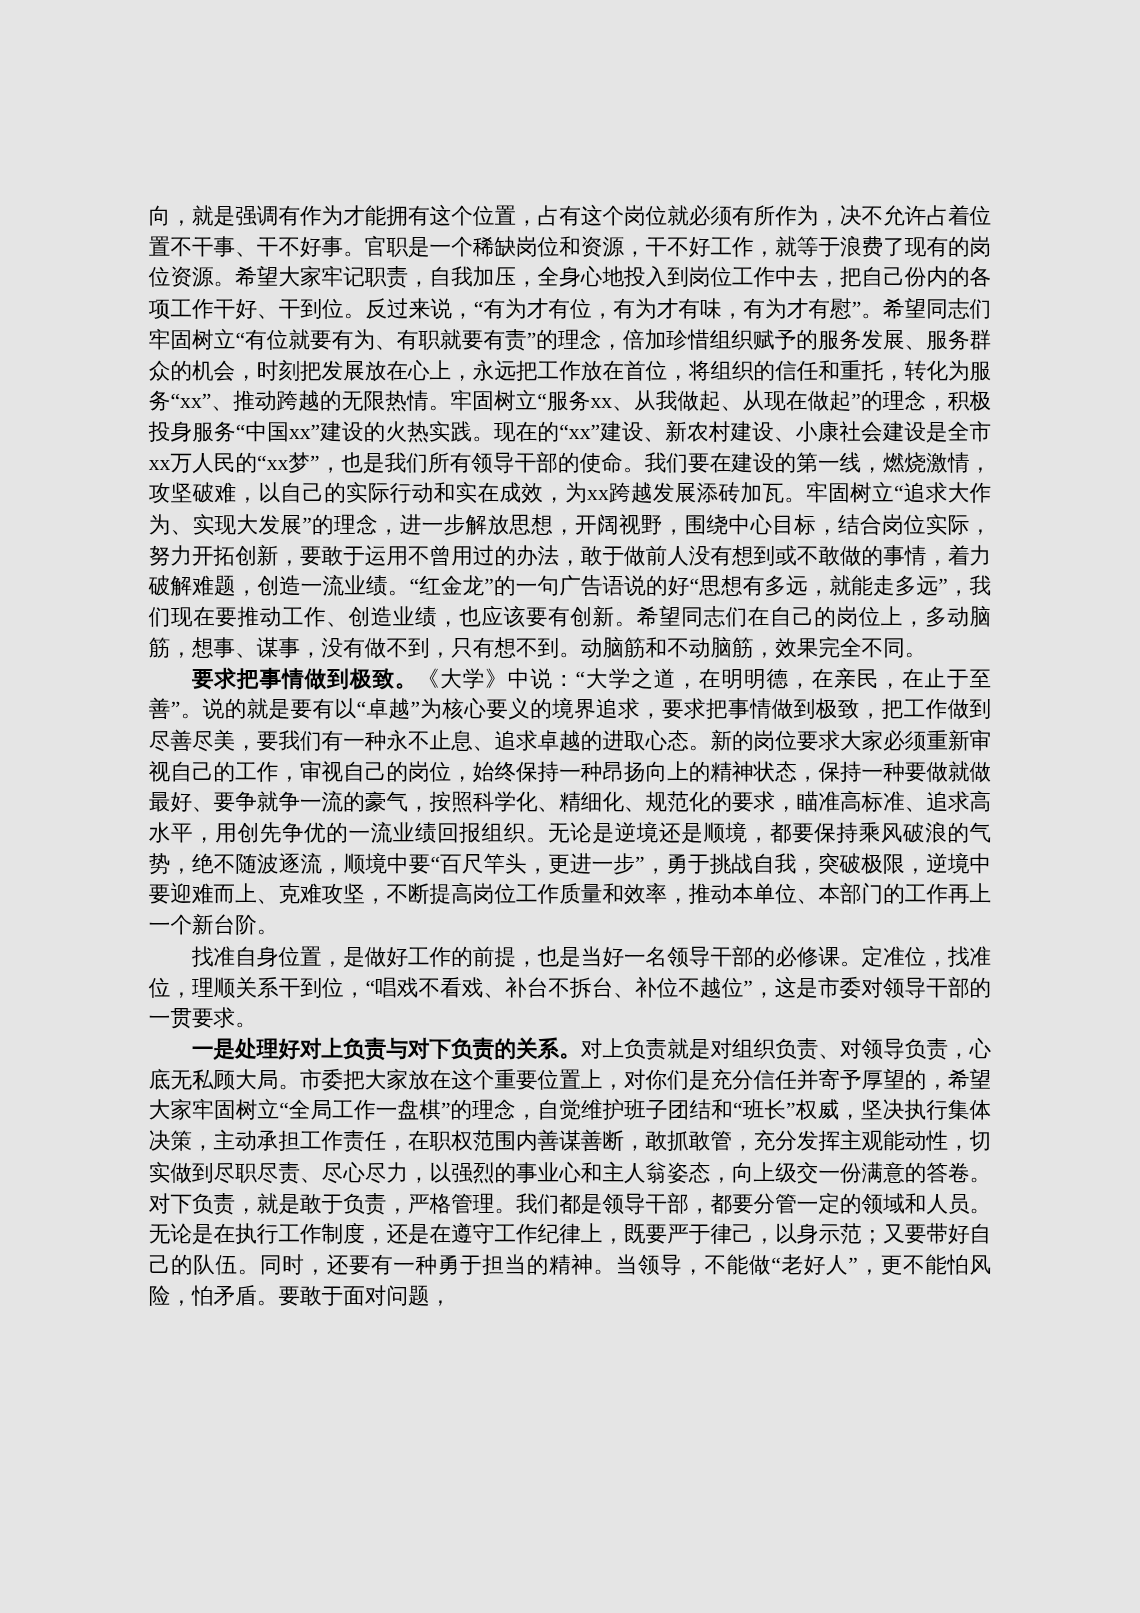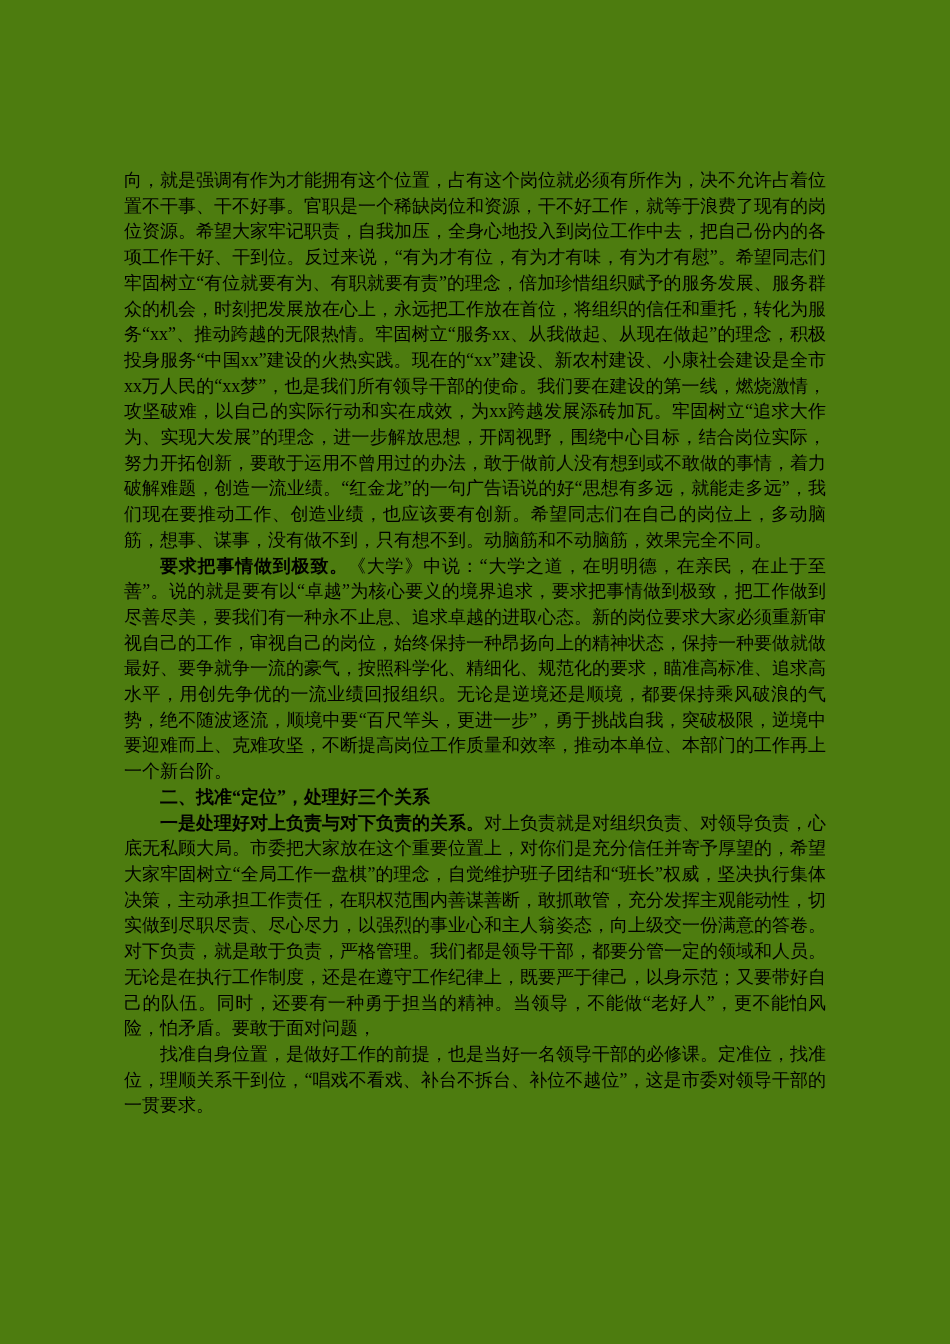--- a/index.html
+++ b/index.html
@@ -6,21 +6,21 @@
   html, body {
     margin: 0;
     padding: 0;
     background: #ffffff;
   }
   .page {
     position: relative;
     width: 950px;
     height: 1344px;
     margin: 0 auto;
-    background: #4d7c0f;
+    background: #e5e5e5;
     overflow: hidden;
     box-sizing: border-box;
   }
   .content {
     position: absolute;
     top: 168px;
     left: 124px;
     width: 702px;
     color: #000000;
     font-family: "Liberation Serif", "DejaVu Serif", serif;
@@ -55,26 +55,23 @@
   <div class="content">
 
     <p class="para no-indent">
       <span>向，就是强调有作为才能拥有这个位置，占有这个岗位就必须有所作为，决不允许占着位置不干事、干不好事。官职是一个稀缺岗位和资源，干不好工作，就等于浪费了现有的岗位资源。希望大家牢记职责，自我加压，全身心地投入到岗位工作中去，把自己份内的各项工作干好、干到位。反过来说，“有为才有位，有为才有味，有为才有慰”。希望同志们牢固树立“有位就要有为、有职就要有责”的理念，倍加珍惜组织赋予的服务发展、服务群众的机会，时刻把发展放在心上，永远把工作放在首位，将组织的信任和重托，转化为服务“xx”、推动跨越的无限热情。牢固树立“服务xx、从我做起、从现在做起”的理念，积极投身服务“中国xx”建设的火热实践。现在的“xx”建设、新农村建设、小康社会建设是全市xx万人民的“xx梦”，也是我们所有领导干部的使命。我们要在建设的第一线，燃烧激情，攻坚破难，以自己的实际行动和实在成效，为xx跨越发展添砖加瓦。牢固树立“追求大作为、实现大发展”的理念，进一步解放思想，开阔视野，围绕中心目标，结合岗位实际，努力开拓创新，要敢于运用不曾用过的办法，敢于做前人没有想到或不敢做的事情，着力破解难题，创造一流业绩。“红金龙”的一句广告语说的好“思想有多远，就能走多远”，我们现在要推动工作、创造业绩，也应该要有创新。希望同志们在自己的岗位上，多动脑筋，想事、谋事，没有做不到，只有想不到。动脑筋和不动脑筋，效果完全不同。</span>
     </p>
 
     <p class="para">
       <span class="lead">要求把事情做到极致。</span><span>《大学》中说：“大学之道，在明明德，在亲民，在止于至善”。说的就是要有以“卓越”为核心要义的境界追求，要求把事情做到极致，把工作做到尽善尽美，要我们有一种永不止息、追求卓越的进取心态。新的岗位要求大家必须重新审视自己的工作，审视自己的岗位，始终保持一种昂扬向上的精神状态，保持一种要做就做最好、要争就争一流的豪气，按照科学化、精细化、规范化的要求，瞄准高标准、追求高水平，用创先争优的一流业绩回报组织。无论是逆境还是顺境，都要保持乘风破浪的气势，绝不随波逐流，顺境中要“百尺竿头，更进一步”，勇于挑战自我，突破极限，逆境中要迎难而上、克难攻坚，不断提高岗位工作质量和效率，推动本单位、本部门的工作再上一个新台阶。</span>
     </p>
 
-    <p class="section-heading">
-      <span class="heading-text">二、找准“定位”，处理好三个关系</span>
+
+    <p class="para">
+      <span>找准自身位置，是做好工作的前提，也是当好一名领导干部的必修课。定准位，找准位，理顺关系干到位，“唱戏不看戏、补台不拆台、补位不越位”，这是市委对领导干部的一贯要求。</span>
     </p>
 
     <p class="para">
       <span class="lead">一是处理好对上负责与对下负责的关系。</span><span>对上负责就是对组织负责、对领导负责，心底无私顾大局。市委把大家放在这个重要位置上，对你们是充分信任并寄予厚望的，希望大家牢固树立“全局工作一盘棋”的理念，自觉维护班子团结和“班长”权威，坚决执行集体决策，主动承担工作责任，在职权范围内善谋善断，敢抓敢管，充分发挥主观能动性，切实做到尽职尽责、尽心尽力，以强烈的事业心和主人翁姿态，向上级交一份满意的答卷。对下负责，就是敢于负责，严格管理。我们都是领导干部，都要分管一定的领域和人员。无论是在执行工作制度，还是在遵守工作纪律上，既要严于律己，以身示范；又要带好自己的队伍。同时，还要有一种勇于担当的精神。当领导，不能做“老好人”，更不能怕风险，怕矛盾。要敢于面对问题，</span>
     </p>
 
-    <p class="para">
-      <span>找准自身位置，是做好工作的前提，也是当好一名领导干部的必修课。定准位，找准位，理顺关系干到位，“唱戏不看戏、补台不拆台、补位不越位”，这是市委对领导干部的一贯要求。</span>
-    </p>
-
   </div>
 </div>
 
 </body></html>

